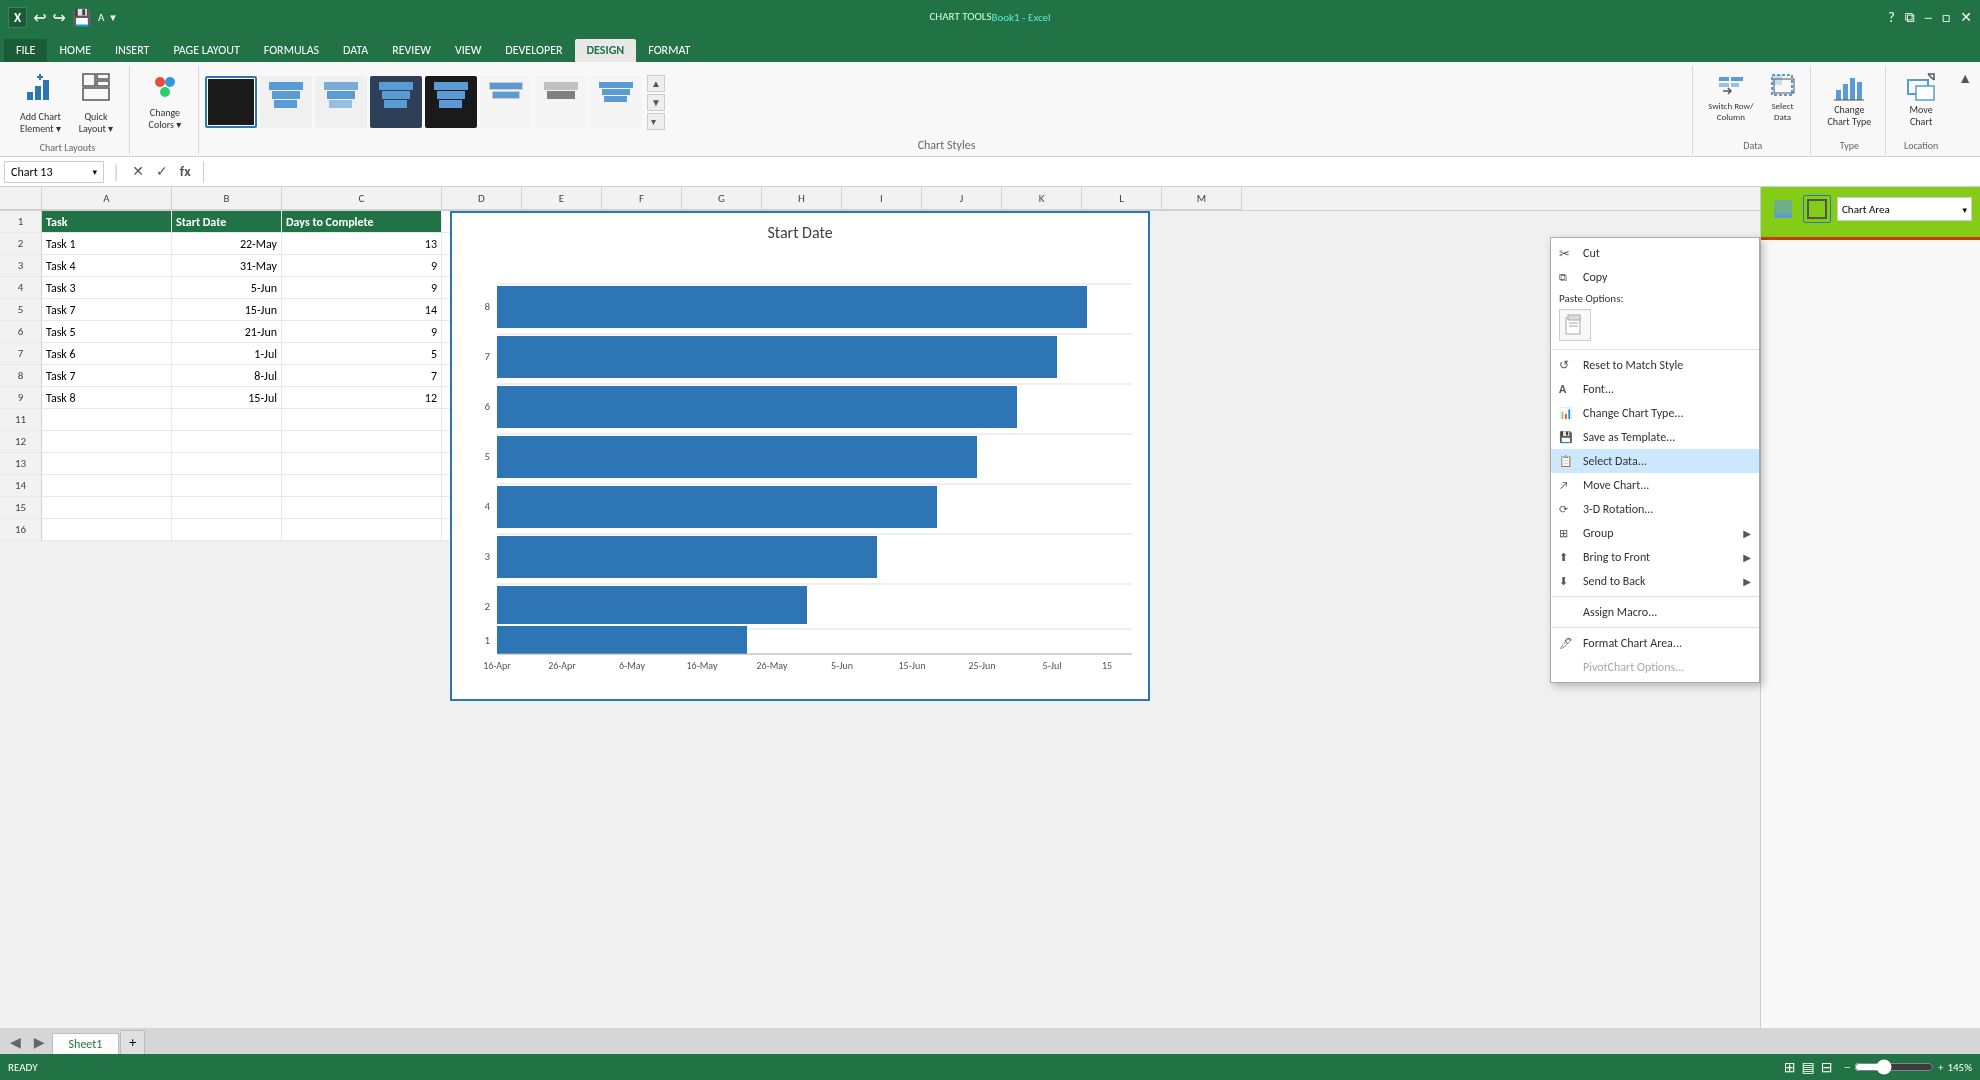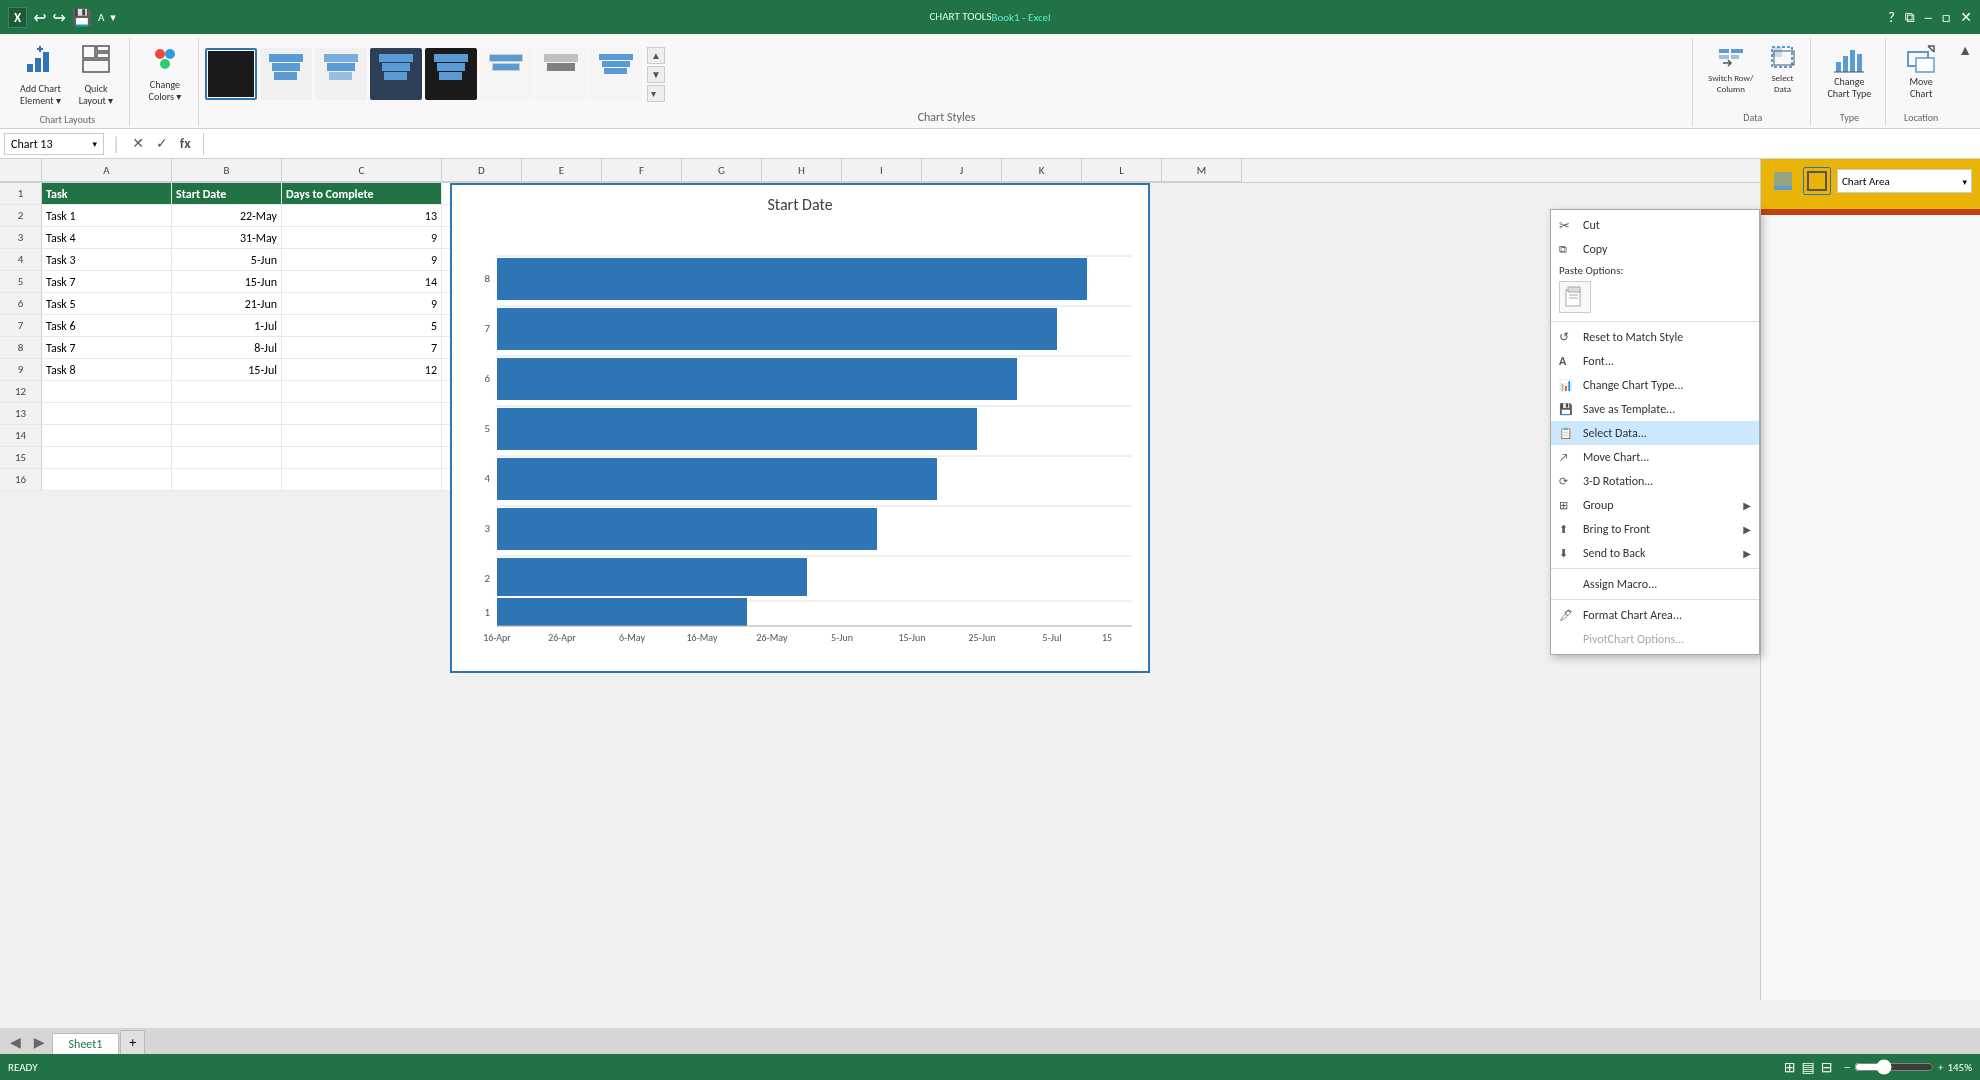--- a/index.html
+++ b/index.html
@@ -288,20 +288,33 @@
     </div>
     <div class="title-bar-right">
       <span style="color:white;cursor:pointer;">?</span>
       <span style="color:white;cursor:pointer;">⧉</span>
       <span style="color:white;cursor:pointer;">─</span>
       <span style="color:white;cursor:pointer;">□</span>
       <span style="color:white;cursor:pointer;">✕</span>
     </div>
   </div>
 
+  <div class="ribbon-tabs" style="height:28px;">
+    <div class="ribbon-tab" style="background:#1a5c37; color:white; padding:4px 12px 5px; border-radius:0;">FILE</div>
+    <div class="ribbon-tab">HOME</div>
+    <div class="ribbon-tab">INSERT</div>
+    <div class="ribbon-tab">PAGE LAYOUT</div>
+    <div class="ribbon-tab">FORMULAS</div>
+    <div class="ribbon-tab">DATA</div>
+    <div class="ribbon-tab">REVIEW</div>
+    <div class="ribbon-tab">VIEW</div>
+    <div class="ribbon-tab">DEVELOPER</div>
+    <div class="ribbon-tab active">DESIGN</div>
+    <div class="ribbon-tab">FORMAT</div>
+  </div>
 
   <div class="ribbon" style="height:95px;">
 
     <div class="ribbon-group">
       <div class="ribbon-group-content">
         <div class="ribbon-btn large">
           <div style="font-size:26px;">
             <svg width="30" height="30" viewBox="0 0 30 30">
               <rect x="2" y="20" width="6" height="8" fill="#2e75b6"></rect>
               <rect x="10" y="14" width="6" height="14" fill="#2e75b6"></rect>
@@ -596,20 +609,29 @@
           <div class="cell c-a">Task 8</div>
           <div class="cell c-b right">15-Jul</div>
           <div class="cell c-c right">12</div>
           <div class="cell c-d"></div>
           <div class="cell c-e"></div>
           <div class="cell c-rest"></div>
           <div class="cell c-rest"></div>
         </div>
 
         <div class="grid-row">
+            <div class="row-header">11</div>
+            <div class="cell c-a"></div>
+            <div class="cell c-b"></div>
+            <div class="cell c-c"></div>
+            <div class="cell c-d"></div>
+            <div class="cell c-e"></div>
+            <div class="cell c-rest"></div>
+          </div>
+        <div class="grid-row">
             <div class="row-header">12</div>
             <div class="cell c-a"></div>
             <div class="cell c-b"></div>
             <div class="cell c-c"></div>
             <div class="cell c-d"></div>
             <div class="cell c-e"></div>
             <div class="cell c-rest"></div>
           </div>
         <div class="grid-row">
             <div class="row-header">13</div>
@@ -702,21 +724,21 @@
             <text x="520" y="415" text-anchor="middle" font-size="10" fill="#555">25-Jun</text>
             <text x="590" y="415" text-anchor="middle" font-size="10" fill="#555">5-Jul</text>
             <text x="645" y="415" text-anchor="middle" font-size="10" fill="#555">15</text>
           </svg>
         </div>
       </div>
     </div>
 
     <div style="width:220px; background:#f8f8f8; border-left:1px solid #ccc; display:flex; flex-direction:column;">
 
-      <div style="padding:8px; border-bottom:6px solid #c2410c; background:#eab308;">
+      <div style="padding:8px; border-bottom:3px solid #c2410c; background:#84cc16;">
         <div style="display:flex; align-items:center; gap:6px; margin-bottom:6px;">
           <div style="width:28px; height:28px; display:flex; align-items:center; justify-content:center; cursor:pointer; border-radius:2px;">
             <svg width="22" height="22" viewBox="0 0 22 22">
               <rect x="2" y="2" width="18" height="18" fill="#5b9bd5" opacity="0.6"></rect>
               <rect x="2" y="16" width="18" height="4" fill="#5b9bd5"></rect>
             </svg>
           </div>
           <div style="width:28px; height:28px; display:flex; align-items:center; justify-content:center; cursor:pointer; border-radius:2px; border:1px solid #2e75b6;">
             <svg width="22" height="22" viewBox="0 0 22 22">
               <rect x="2" y="2" width="18" height="18" fill="none" stroke="#555" stroke-width="2"></rect>

